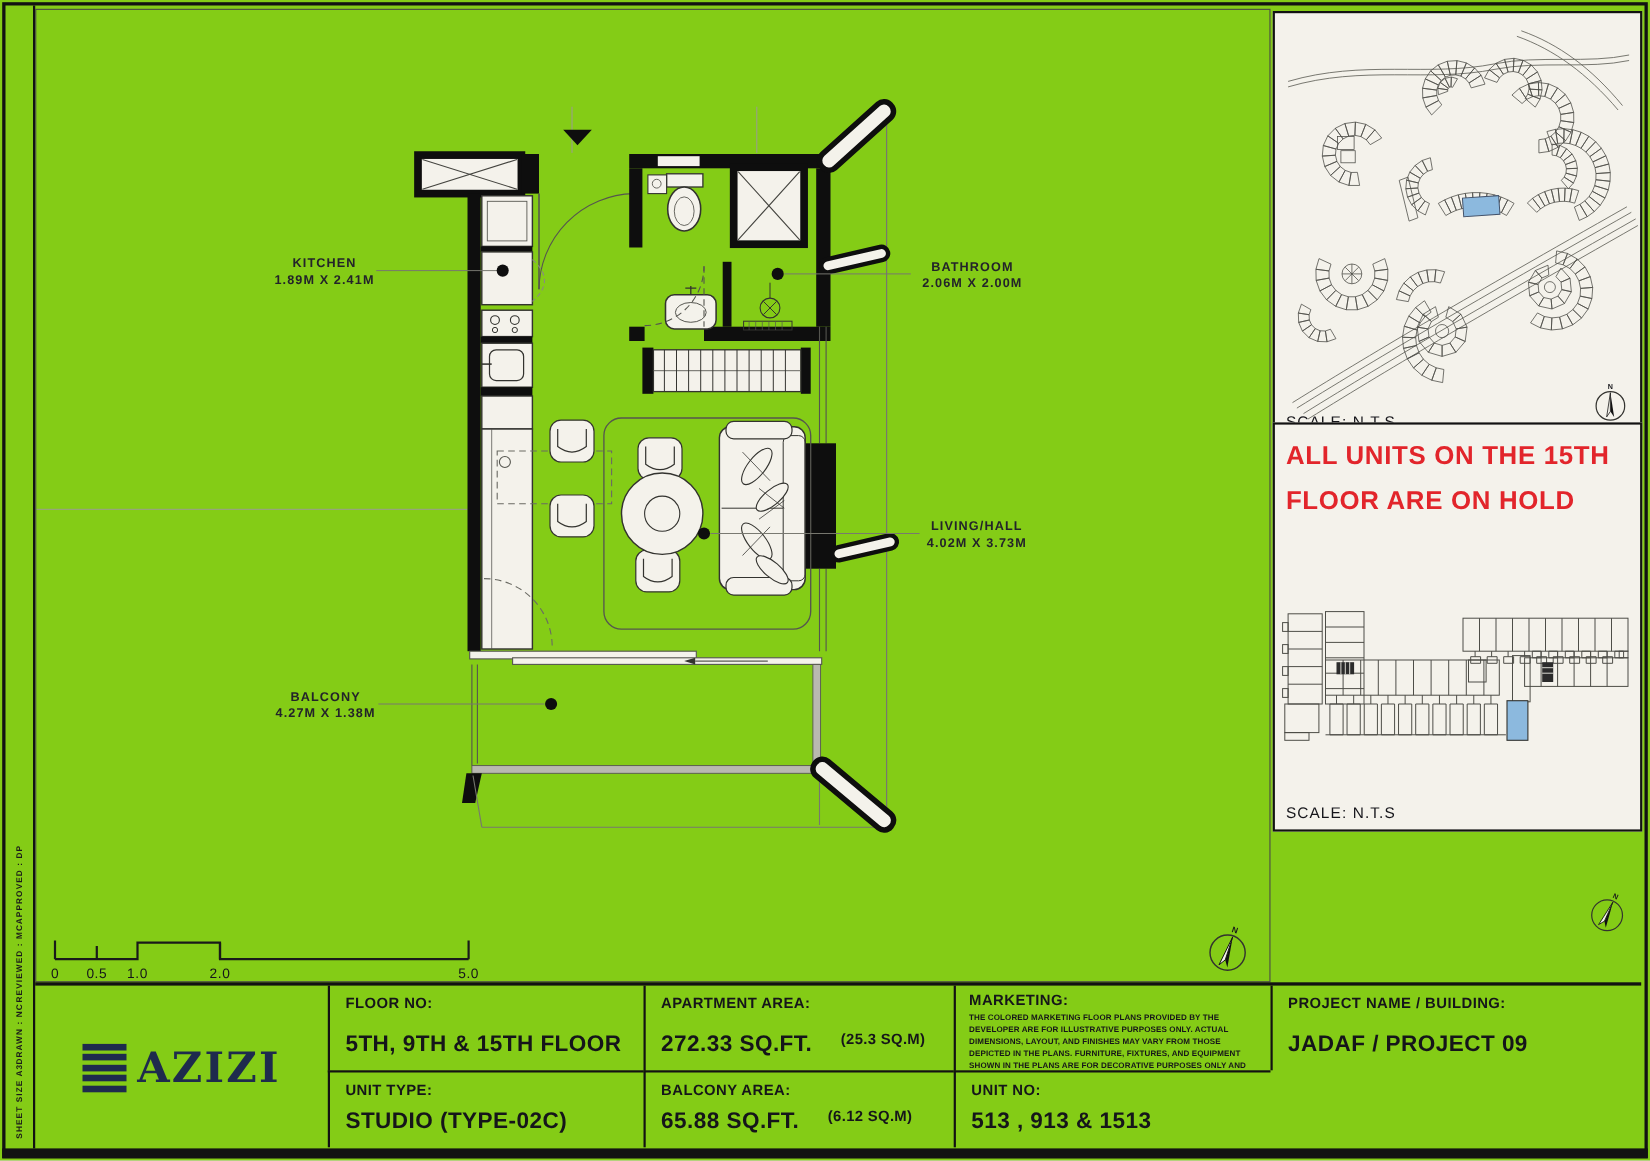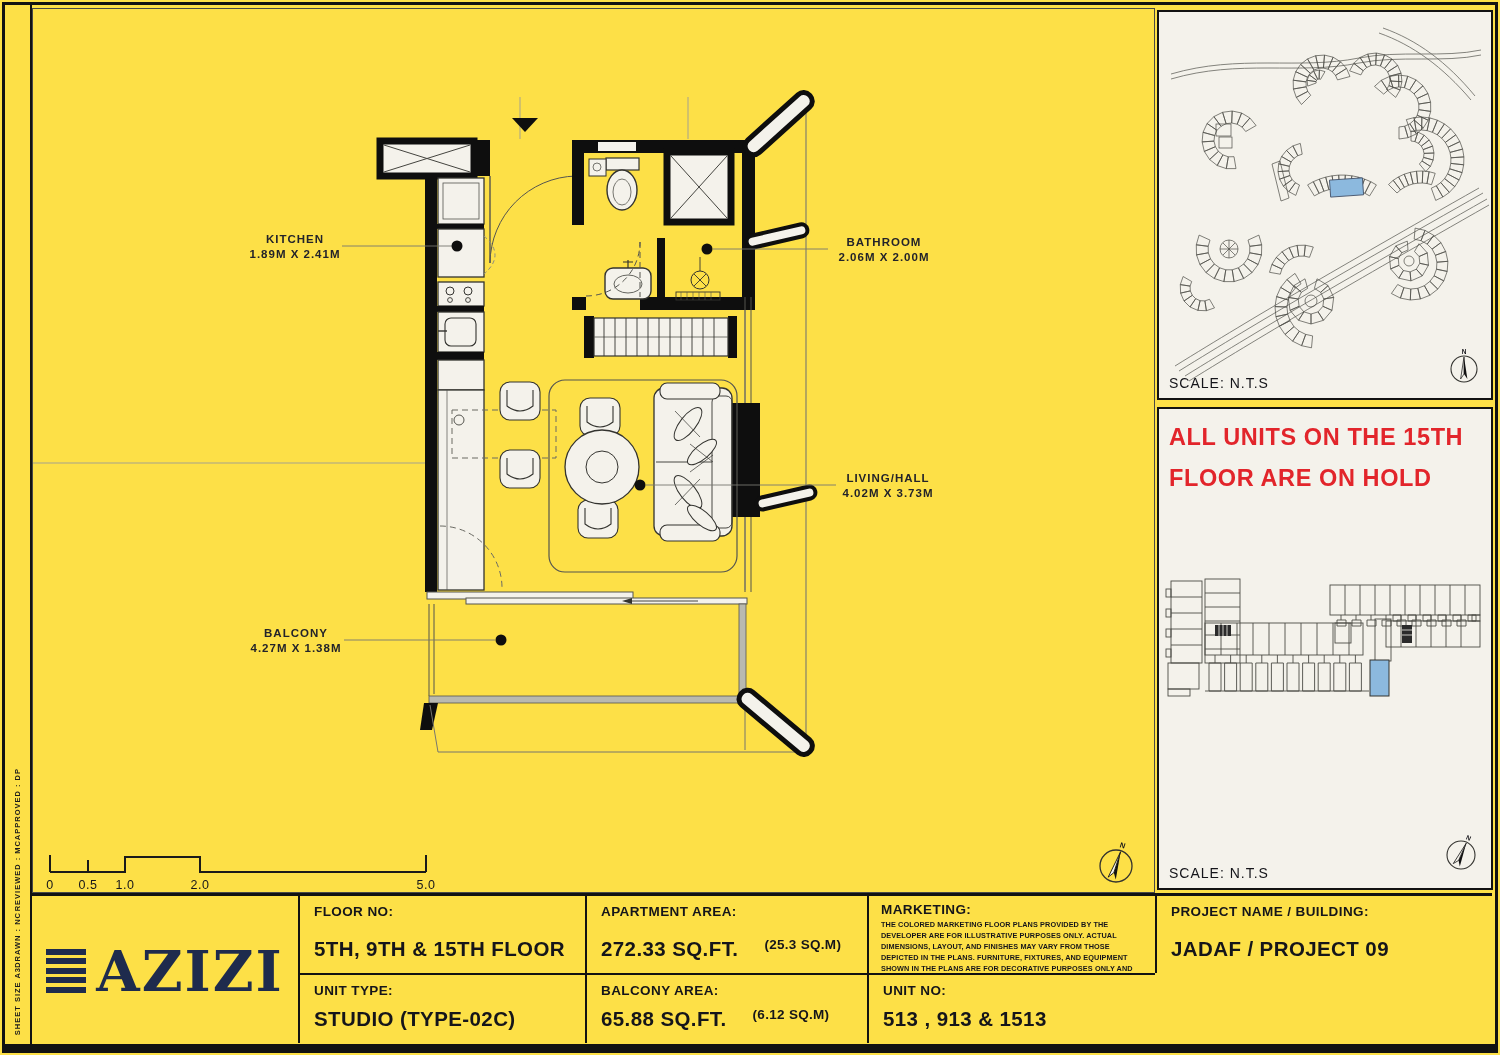--- a/index.html
+++ b/index.html
@@ -1,51 +1,51 @@
 <!DOCTYPE html>
 <html><head>
 <meta charset="utf-8">
 <style>
   html,body{margin:0;padding:0;background:#d8d6d0;}
-  .stage{position:relative;width:1500px;height:1055px;background:#fde047;overflow:hidden;
+  .stage{position:relative;width:1500px;height:1055px;background:#84cc16;overflow:hidden;
          font-family:"Liberation Sans",sans-serif;color:#15151a;}
   
   .frame{position:absolute;inset:2px;border:3px solid #121212;pointer-events:none;}
   .bottom-bar{position:absolute;left:2px;right:2px;bottom:2px;height:9px;background:#121212;}
   .left-divider{position:absolute;left:30px;top:5px;bottom:11px;width:2px;background:#121212;}
   .main-inner{position:absolute;left:32px;top:8px;width:1123px;height:885px;border:1px solid #4a4a46;box-sizing:border-box;}
   
   .side-stack{position:absolute;left:6px;top:768px;height:252px;width:22px;display:flex;
               flex-direction:column;justify-content:space-between;align-items:center;}
   .side-label{writing-mode:vertical-rl;transform:rotate(180deg);font-size:7.5px;font-weight:bold;
               letter-spacing:1px;color:#1a1a1a;white-space:nowrap;}
   
   .panel{position:absolute;left:1157px;width:336px;border:2px solid #121212;background:#f4f2eb;box-sizing:border-box;}
   .panel-1{top:10px;height:390px;}
-  .panel-2{top:407px;height:483px;}
+  .panel-2{top:384px;height:372px;}
   .panel svg{position:absolute;inset:0;}
   .scale-label{position:absolute;left:10px;bottom:7px;font-size:14px;letter-spacing:1px;color:#15151a;}
   .notice{position:absolute;left:10px;top:8px;right:6px;font-size:23.5px;font-weight:bold;
           color:#e2252b;letter-spacing:0.6px;line-height:1.75;z-index:2;}
   
   .info-table{position:absolute;left:32px;top:893px;width:1460px;height:150px;box-sizing:border-box;
               border-top:3px solid #121212;display:grid;
               grid-template-columns:266px 287px 282px 288px 337px;grid-template-rows:77px auto;}
   .cell{position:relative;box-sizing:border-box;border-left:2px solid #121212;padding:8px 14px 6px 14px;
         display:flex;flex-direction:column;justify-content:space-between;overflow:hidden;}
   .cell.row2{border-top:2px solid #121212;}
   .cell .lbl{font-size:13.5px;font-weight:bold;letter-spacing:0.4px;}
   .valrow{display:flex;align-items:flex-start;gap:26px;padding-bottom:6px;white-space:nowrap;}
   .val{font-size:20.5px;font-weight:bold;letter-spacing:0.4px;}
   .metric{font-size:13.5px;font-weight:bold;letter-spacing:0.3px;}
   .logo-cell{grid-row:1 / span 2;border-left:none;display:flex;align-items:center;justify-content:center;}
   .logo-wrap{display:flex;align-items:center;gap:10px;}
   .logo-bars{display:flex;flex-direction:column;gap:3.5px;}
   .logo-bars span{display:block;width:40px;height:6px;background:#1e2b4d;}
-  .logo-text{font-family:"DejaVu Serif",serif;font-weight:bold;font-size:56px;color:#1e2b4d;
+  .logo-text{font-family:"DejaVu Serif",serif;font-weight:bold;font-size:38px;color:#1e2b4d;
              letter-spacing:2px;line-height:1;}
   .disc-cell{padding:6px 12px;}
   .disc-text{font-size:7.3px;line-height:1.5;letter-spacing:0.1px;color:#15151a;margin-top:3px;
              text-align:left;font-weight:bold;}
   svg text{font-family:"Liberation Sans",sans-serif;}
   .plan-label{font-size:11.5px;font-weight:bold;letter-spacing:1px;fill:#23232a;}
   .tick-label{font-size:12.5px;letter-spacing:0.5px;fill:#15151a;}
   .n-label{font-size:7.5px;font-weight:bold;fill:#15151a;}
 </style>
 </head>

